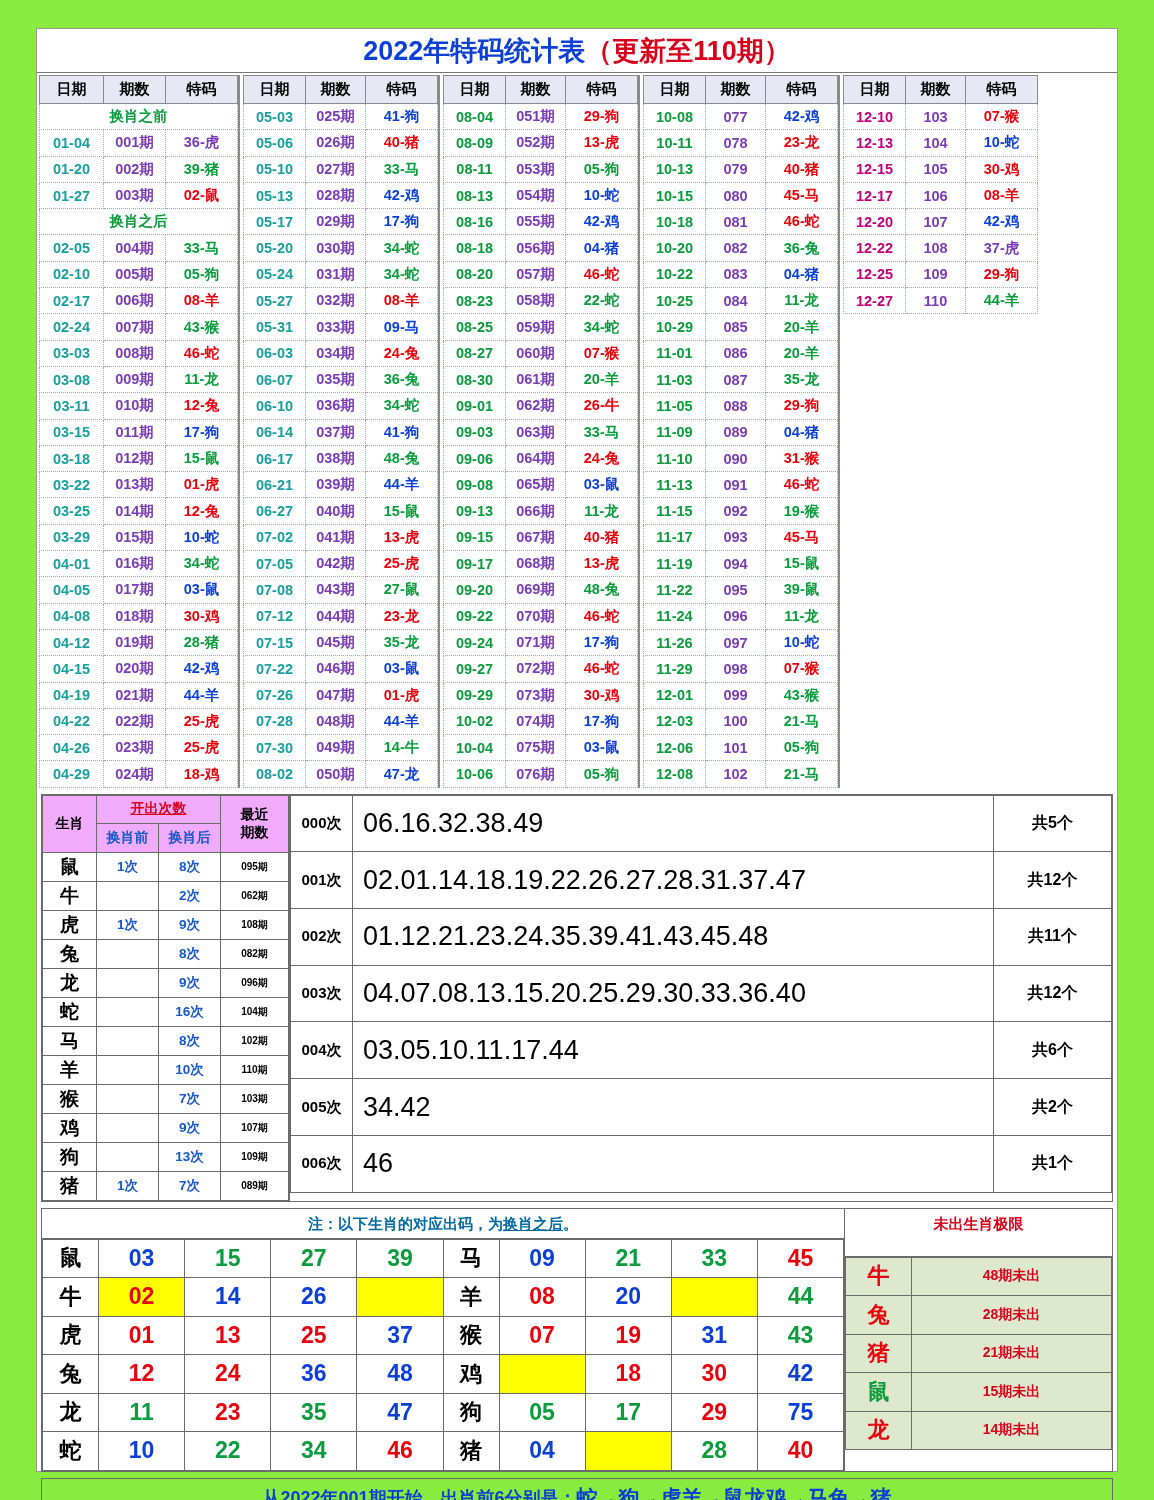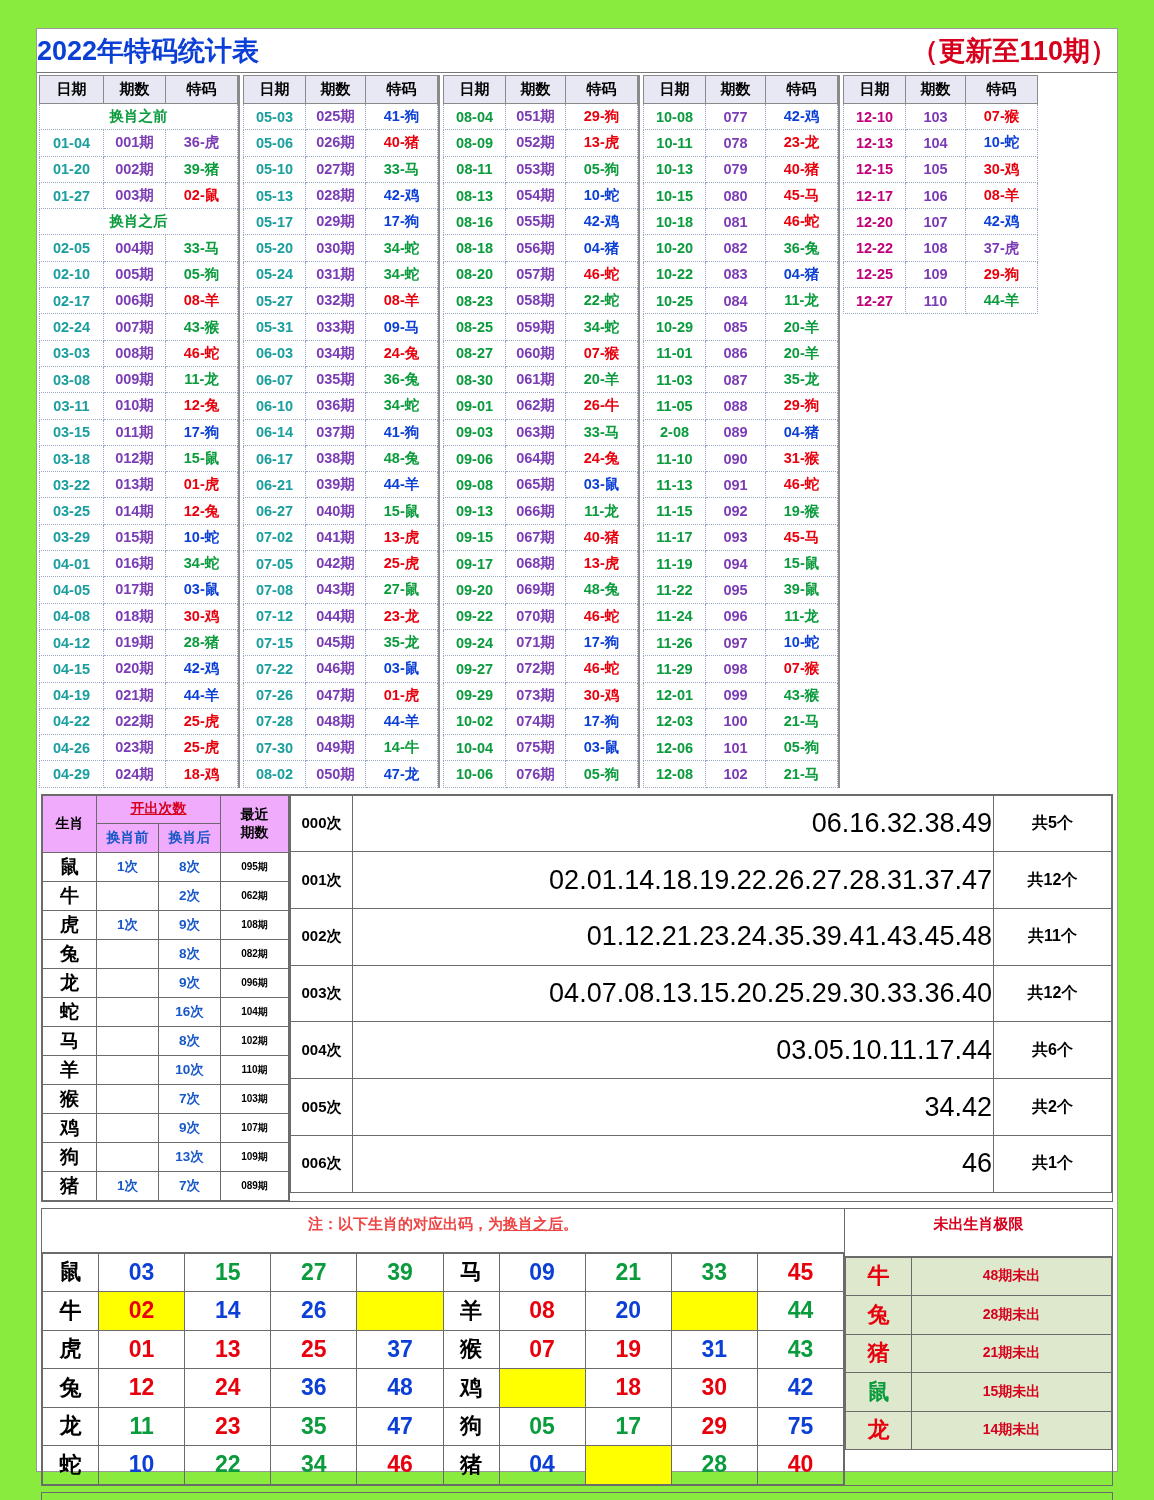--- a/index.html
+++ b/index.html
@@ -15,21 +15,21 @@
     position: absolute;
     left: 36px; top: 28px;
     width: 1082px; height: 1444px;
     background: #ffffff;
     border: 1px solid #999;
   }
   
   .title-bar {
     height: 44px;
     border-bottom: 1px solid #777;
-    display: flex; align-items: center; justify-content: space-between;
+    display: flex; align-items: center; justify-content: center;
     background: #fff;
   }
   .title-bar .t1 { color: #0b3fd6; font-size: 27px; font-weight: bold; }
   .title-bar .t2 { color: #d6001c; font-size: 27px; font-weight: bold; }
 
   
   .blocks {
     display: flex;
     padding: 2px 2px 0 2px;
     gap: 3px;
@@ -78,38 +78,37 @@
   .zx .sx { width: 54px; font-size: 19px; color: #000; }
   .zx .c1, .zx .c2 { width: 62px; color: #1757c9; font-size: 13.5px; }
   .zx .qs { width: 68px; color: #000; font-size: 10px; }
   .zx .hdr { background: #f0abfc; font-size: 14px; }
   .zx .hdr-u { color: #d6001c; text-decoration: underline; }
 
   table.freq { border-collapse: collapse; width: 100%; }
   table.freq td {
     border: 1px solid #6b6b6b;
     height: 56.7px;
-    text-align: right;
   }
   .freq .lbl { width: 62px; text-align: center; font-size: 15px; font-weight: bold; }
   .freq .nums { padding-left: 10px; font-size: 27px; letter-spacing: 0px; }
   .freq .tot { width: 118px; text-align: center; font-size: 16px; font-weight: bold; }
 
   
   .bottom {
     margin: 6px 4px 0 4px;
     display: flex;
     border: 1px solid #6b6b6b;
   }
   .bt-left { flex: 1; }
   .note {
     border-bottom: 1px solid #6b6b6b;
     text-align: center;
-    height: 44px; line-height: 30px;
-    font-size: 15px; font-weight: bold; color: #ef4444;
+    height: 30px; line-height: 30px;
+    font-size: 15px; font-weight: bold; color: #0369a1;
   }
   .note u { text-decoration: underline; }
   table.zg { border-collapse: collapse; width: 100%; }
   table.zg td {
     border: 1px solid #6b6b6b;
     height: 38.5px;
     text-align: center;
     font-size: 23px;
     font-weight: bold;
   }
@@ -649,21 +648,21 @@
               <td class="c-green">11-03</td>
               <td class="c-purple">087</td>
               <td class="c-green">35-龙</td>
             </tr>
             <tr>
               <td class="c-green">11-05</td>
               <td class="c-purple">088</td>
               <td class="c-red">29-狗</td>
             </tr>
             <tr>
-              <td class="c-green">2-08</td>
+              <td class="c-green">11-09</td>
               <td class="c-purple">089</td>
               <td class="c-blue">04-猪</td>
             </tr>
             <tr>
               <td class="c-green">11-10</td>
               <td class="c-purple">090</td>
               <td class="c-red">31-猴</td>
             </tr>
             <tr>
               <td class="c-green">11-13</td>

